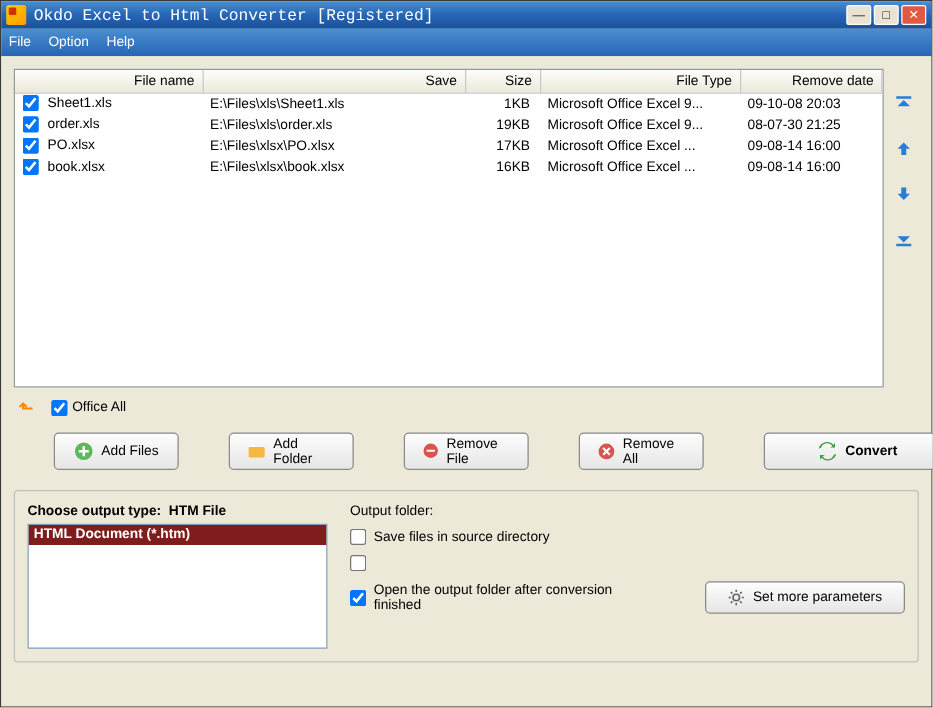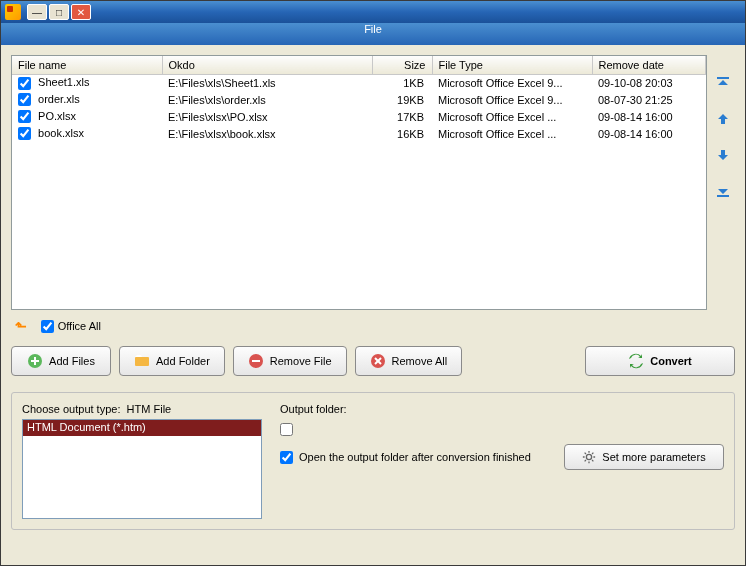--- a/index.html
+++ b/index.html
@@ -10,50 +10,50 @@
 .titlebar { background: linear-gradient(to bottom, #4a8fd0, #2665b5 50%, #1a5199); height: 22px; display: flex; align-items: center; padding: 0 4px; color: white; }
 .titlebar-icon { width: 16px; height: 16px; background: linear-gradient(135deg, #ffcc00, #ff9900); border-radius: 2px; margin-right: 6px; position: relative; }
 .titlebar-icon::after { content: ""; position: absolute; width: 6px; height: 6px; background: #cc3300; border-radius: 1px; left: 2px; top: 2px; }
 .titlebar-text { flex: 1; font-family: "Courier New", monospace; font-size: 13px; color: #fff; }
 .win-btns { display: flex; gap: 2px; }
 .win-btn { width: 20px; height: 16px; border: 1px solid #fff; border-radius: 2px; display: flex; align-items: center; justify-content: center; font-size: 10px; cursor: default; }
 .win-min { background: #e8e3d2; color: #222; }
 .win-max { background: #e8e3d2; color: #222; }
 .win-close { background: #e25840; color: white; }
 
-.menubar { background: linear-gradient(to bottom, #4a8fd0, #2665b5); height: 22px; display: flex; align-items: center; padding: 0 6px; gap: 14px; color: white; font-family: "Courier New", monospace; font-size: 12px; flex-direction: column; }
+.menubar { background: linear-gradient(to bottom, #4a8fd0, #2665b5); height: 22px; display: flex; align-items: center; padding: 0 6px; gap: 14px; color: white; font-family: "Courier New", monospace; font-size: 12px; }
 .menu-item { cursor: default; }
 
 .content { flex: 1; background: #ece9d8; padding: 10px; display: flex; flex-direction: column; gap: 6px; }
 
 .file-area { display: flex; gap: 4px; }
 .file-table-wrap { flex: 1; border: 1px solid #919b9c; background: white; height: 255px; overflow: hidden; }
 .file-table { width: 100%; border-collapse: collapse; }
-.file-table th { background: linear-gradient(#fdfdfd,#ece9d8); border-right: 1px solid #c8c8c8; border-bottom: 1px solid #c8c8c8; text-align: left; padding: 2px 6px; font-weight: normal; height: 18px; }
+.file-table th { background: linear-gradient(#fdfdfd,#ece9d8); border-right: 1px solid #c8c8c8; border-bottom: 1px solid #c8c8c8; text-align: right; padding: 2px 6px; font-weight: normal; height: 18px; }
 .file-table td { padding: 1px 6px; height: 17px; border-bottom: 0px; white-space: nowrap; overflow: hidden; }
 .file-table td.size { text-align: right; padding-right: 8px; }
 .file-table td.name input { vertical-align: middle; margin-right: 4px; }
 .empty-row td { height: 17px; }
 
 .side-arrows { width: 24px; display: flex; flex-direction: column; align-items: center; gap: 16px; padding-top: 18px; }
 .arrow-btn { width: 20px; height: 20px; display: flex; align-items: center; justify-content: center; color: #2a7dd1; font-size: 14px; cursor: default; }
 .arrow-btn svg { width: 16px; height: 16px; }
 
 .selectall-row { display: flex; align-items: center; gap: 4px; padding: 2px 4px; }
 .up-icon { color: #ff8800; font-size: 14px; margin-right: 10px; font-weight: bold; }
 .selectall-row input { vertical-align: middle; }
 
 .button-row { display: flex; gap: 8px; align-items: center; padding: 4px 0; }
-.btn { height: 30px; border: 1px solid #8a8a8a; border-radius: 4px; background: linear-gradient(#fdfdfd,#e6e6e6); display: flex; align-items: center; justify-content: center; gap: 6px; padding: 4px 14px; cursor: default; font-size: 12px; min-width: 100px; }
+.btn { height: 30px; border: 1px solid #8a8a8a; border-radius: 4px; background: linear-gradient(#fdfdfd,#e6e6e6); display: flex; align-items: center; justify-content: center; gap: 6px; padding: 4px 14px; cursor: default; font-size: 12px; min-width: 100px; margin-left: 32px; }
 .btn-icon { width: 16px; height: 16px; display: inline-flex; align-items: center; justify-content: center; }
 .spacer { flex: 1; }
 .btn-convert { min-width: 150px; font-weight: bold; }
 
 .bottom-panel { border: 1px solid #c0c0c0; border-radius: 3px; padding: 10px; margin-top: 6px; display: flex; gap: 18px; background: #ece9d8; }
-.output-left { width: 240px; }
+.output-left { width: 240px; font-weight: bold; }
 .output-left-label { margin-bottom: 4px; }
 .output-type-list { border: 1px solid #7f9db9; background: white; height: 100px; }
 .output-type-list .sel { background: #7f1d1d; color: white; padding: 1px 4px; }
 .output-type-list .row { height: 16px; border-bottom: 0px; }
 
 .output-right { flex: 1; display: flex; flex-direction: column; gap: 8px; }
 .folder-row { display: flex; gap: 4px; align-items: center; }
 .folder-input { flex: 1; height: 22px; border: 1px solid #7f9db9; padding: 2px 4px; background: white; }
 .small-btn { height: 22px; border: 1px solid #8a8a8a; border-radius: 3px; background: linear-gradient(#fdfdfd,#e6e6e6); padding: 0 10px; cursor: default; }
 
@@ -69,20 +69,21 @@
 .ic-redx circle{fill:#d9534f;} .ic-redx line{stroke:white;stroke-width:2;}
 .ic-conv path{fill:#3a9b3a;}
 </style>
 </head>
 <body>
 
 <div class="window">
 
   <div class="titlebar">
     <div class="titlebar-icon"></div>
+    <div class="titlebar-text">Okdo Excel to Html Converter [Registered]</div>
     <div class="win-btns">
       <div class="win-btn win-min">—</div>
       <div class="win-btn win-max">□</div>
       <div class="win-btn win-close">✕</div>
     </div>
   </div>
 
   <div class="menubar">
     <span class="menu-item">File</span>
     <span class="menu-item">Option</span>
@@ -97,21 +98,21 @@
           <colgroup>
             <col style="width:150px">
               <col style="width:210px">
               <col style="width:60px">
               <col style="width:160px">
               <col>
           </colgroup>
           <thead>
             <tr>
               <th>File name</th>
-              <th>Okdo</th>
+              <th>Save</th>
               <th style="text-align:right">Size</th>
               <th>File Type</th>
               <th>Remove date</th>
             </tr>
           </thead>
           <tbody id="file-tbody">
               <tr>
                 <td class="name"><input type="checkbox" checked="" style=""> <span>Sheet1.xls</span></td>
                 <td>E:\Files\xls\Sheet1.xls</td>
                 <td class="size">1KB</td>
@@ -260,20 +261,24 @@
             <div class="row"></div>
             <div class="row"></div>
             <div class="row"></div>
         </div>
       </div>
 
       <div class="output-right">
         <div>Output folder:</div>
         <div class="check-row">
           <input type="checkbox" style="">
+          <span>Save files in source directory</span>
+        </div>
+        <div class="check-row">
+          <input type="checkbox" style="">
         </div>
         <div style="display:flex; align-items:center; gap:10px;">
           <div class="check-row" style="flex:1;">
             <input type="checkbox" checked="" style="">
             <span>Open the output folder after conversion finished</span>
           </div>
           <div class="btn btn-params">
             <span class="gear-icon"><svg viewBox="0 0 16 16">
                   <circle cx="8" cy="8" r="3" fill="none" stroke="#666" stroke-width="1.5"></circle>
                   <path d="M8 1v2M8 13v2M1 8h2M13 8h2M3 3l1.5 1.5M11.5 11.5L13 13M13 3l-1.5 1.5M4.5 11.5L3 13" stroke="#666" stroke-width="1.5"></path>

